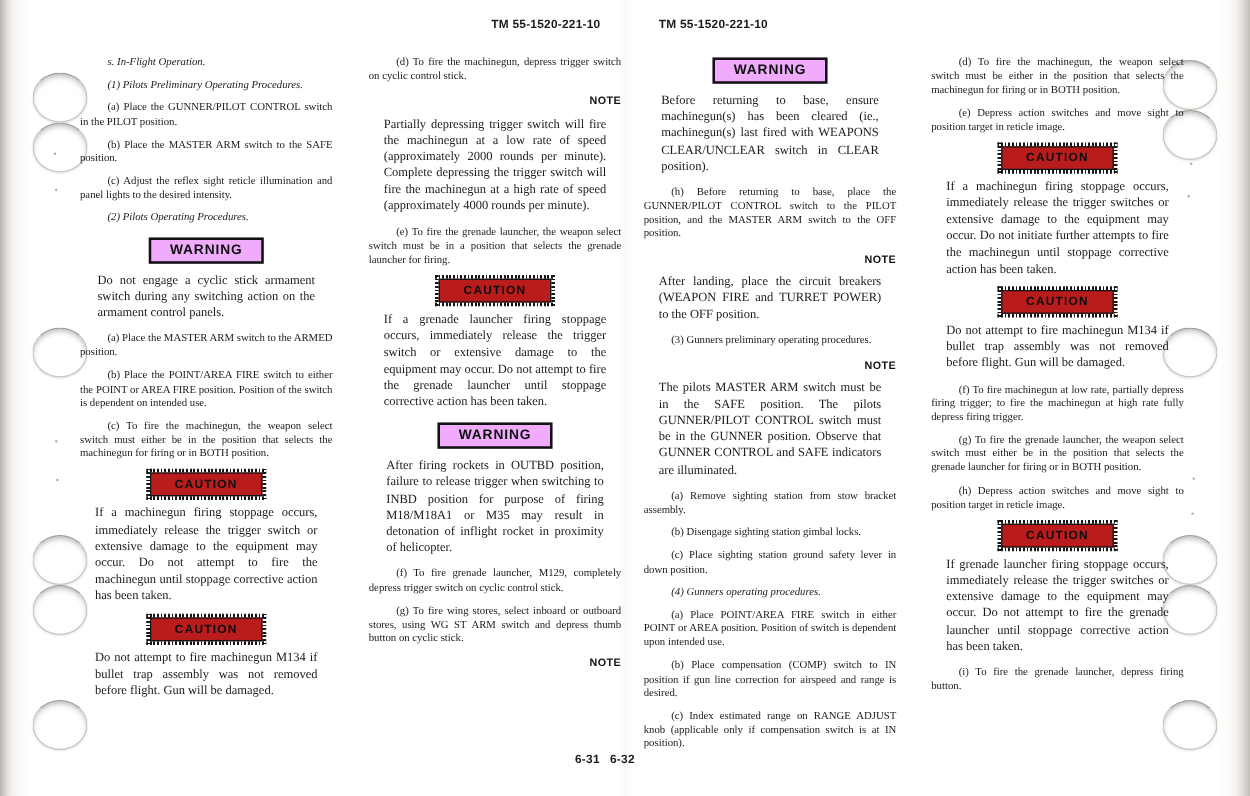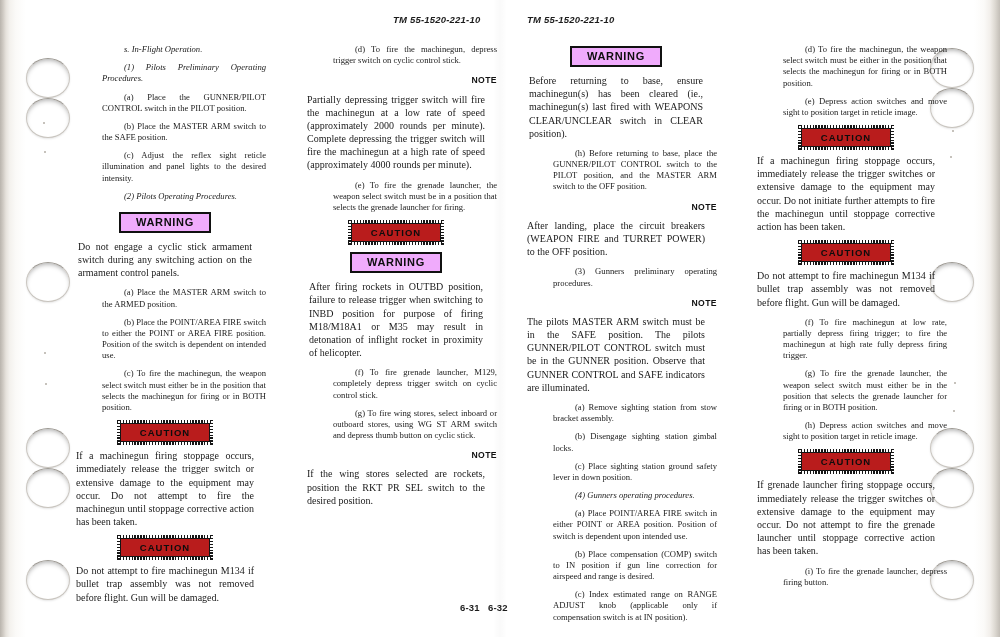--- a/index.html
+++ b/index.html
@@ -40,41 +40,41 @@
   .hole.left{left:26px;}
   .hole.right{right:26px;}
   
   .speck{position:absolute;background:#b3aea6;border-radius:50%;}
   
   #sheet{position:absolute;inset:0;}
   .pagehdr{
     position:absolute;top:14px;
     font-family:"Liberation Sans", sans-serif;
     font-size:9.5px;font-weight:bold;letter-spacing:.2px;
-    color:#1c1c1c;white-space:nowrap;font-style:italic;
+    color:#1c1c1c;white-space:nowrap;
   }
   .pagefoot{
     position:absolute;bottom:24px;
     font-family:"Liberation Sans", sans-serif;
     font-size:9.5px;font-weight:bold;letter-spacing:.2px;
     color:#1c1c1c;
   }
   .col{
     position:absolute;top:44px;width:202px;
     font-size:8.6px;line-height:1.30;
     color:#1a1a1a;
     text-align:justify;
   }
   #col1{left:64px;}
   #col2{left:295px;}
   #col3{left:515px;}
   #col4{left:745px;}
 
   p{margin:0 0 7px 0;}
-  p.ind{text-indent:22px;margin-left:38px;}
+  p.ind{text-indent:22px;}
   .ital{font-style:italic;}
 
   
   .note-h{
     text-align:right;
     font-family:"Liberation Sans", sans-serif;
     font-size:8.6px;font-weight:bold;letter-spacing:.4px;
     margin:9px 0 6px 0;
     color:#111;
   }
@@ -205,31 +205,31 @@
     <p class="ind">(d)  To fire the machinegun, depress trigger switch on cyclic control stick.</p>
 
     <div class="note-h">NOTE</div>
     <p class="boxbody">Partially depressing trigger switch will fire the machinegun at a low rate of speed (approximately 2000 rounds per minute). Complete depressing the trigger switch will fire the machinegun at a high rate of speed (approximately 4000 rounds per minute).</p>
 
     <p class="ind">(e)  To fire the grenade launcher, the weapon select switch must be in a position that selects the grenade launcher for firing.</p>
 
     <div class="cautwrap">
       <div class="caut">CAUTION</div>
     </div>
+    <p class="boxbody">If a grenade launcher firing stoppage occurs, immediately release the trigger switch or extensive damage to the equipment may occur. Do not attempt to fire the grenade launcher until stoppage corrective action has been taken.</p>
 
     <div class="warnwrap">
       <div class="warn">WARNING</div>
     </div>
     <p class="boxbody narrow">After firing rockets in OUTBD position, failure to release trigger when switching to INBD position for purpose of firing M18/M18A1 or M35 may result in detonation of inflight rocket in proximity of helicopter.</p>
 
     <p class="ind">(f)  To fire grenade launcher, M129, completely depress trigger switch on cyclic control stick.</p>
     <p class="ind">(g)  To fire wing stores, select inboard or outboard stores, using WG ST ARM switch and depress thumb button on cyclic stick.</p>
 
     <div class="note-h">NOTE</div>
-    <p class="boxbody">If the wing stores selected are rockets, position the RKT PR SEL switch to the desired position.</p>
   </div>
 
   <div class="col" id="col3">
 
     <div class="warnwrap" style="margin-top:2px">
       <div class="warn">WARNING</div>
     </div>
     <p class="boxbody narrow">Before returning to base, ensure machinegun(s) has been cleared (ie., machinegun(s) last fired with WEAPONS CLEAR/UNCLEAR switch in CLEAR position).</p>
 
     <p class="ind">(h)  Before returning to base, place the GUNNER/PILOT CONTROL switch to the PILOT position, and the MASTER ARM switch to the OFF position.</p>

